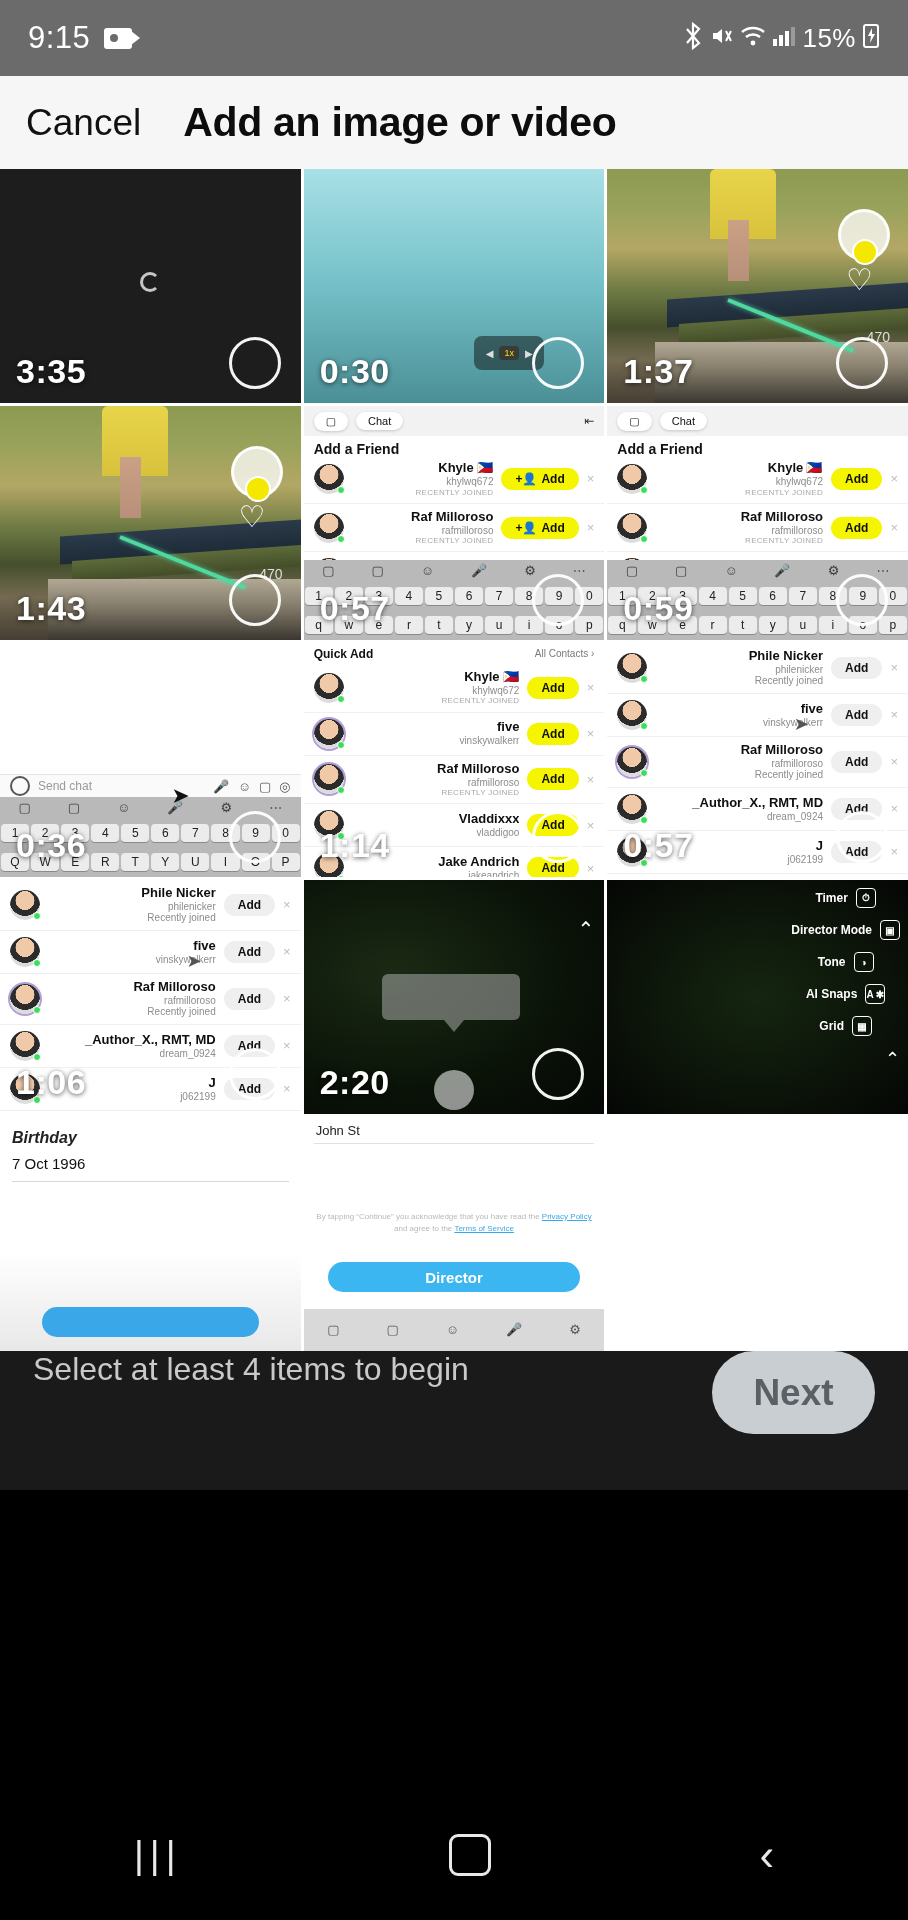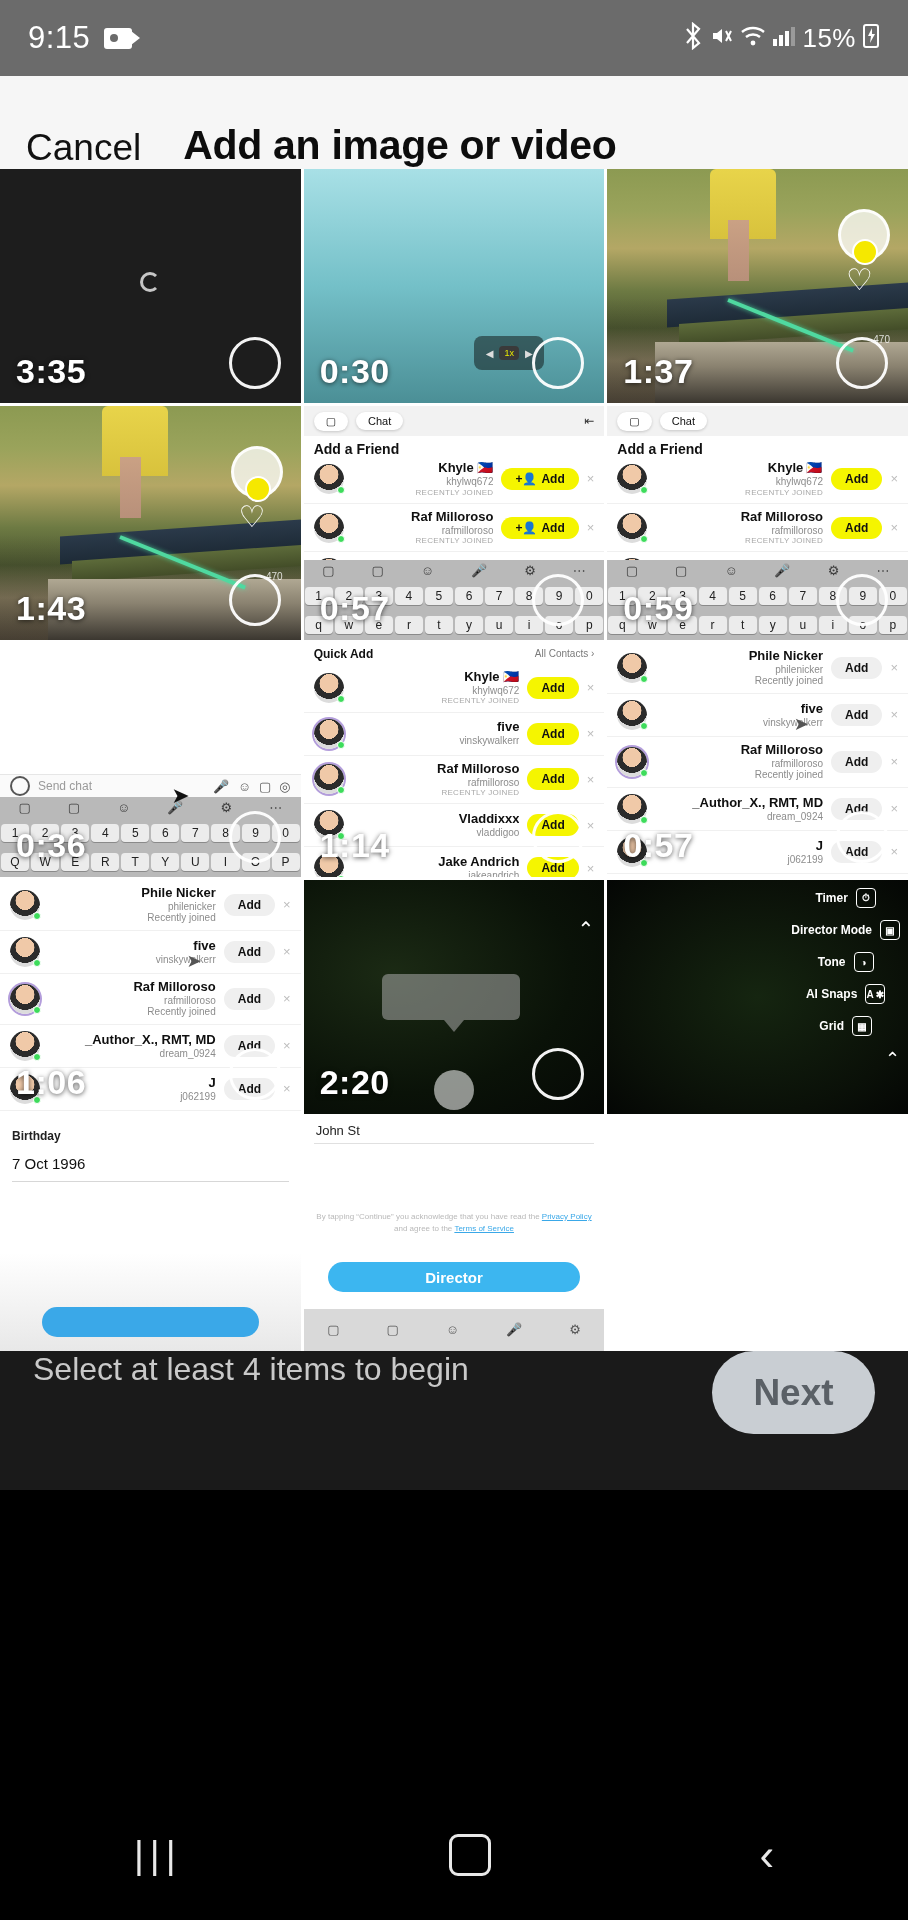--- a/index.html
+++ b/index.html
@@ -26,21 +26,21 @@
   }
   .rec-icon:before{
     content:""; position:absolute; left:6px; top:6px; width:8px;height:8px;border-radius:50%;
     background:#6b6b6b;
   }
   .batt{ font-size:26px; }
 
   
   .header{
     position:absolute; top:76px; left:0; width:908px; height:93px;
-    background:#f6f6f6; display:flex; align-items:flex-end; padding-left:26px;
+    background:#f6f6f6; display:flex; align-items:center; padding-left:26px;
   }
   .hdr-cancel{ font-size:37px; color:#111; font-weight:400; }
   .hdr-title{ font-size:41px; color:#0d0d0d; font-weight:700; margin-left:42px; letter-spacing:-.3px;}
 
   
   .grid{
     position:absolute; top:169px; left:0; width:908px; height:1182px;
     display:grid; grid-template-columns:repeat(3,1fr); grid-template-rows:repeat(5,1fr);
     gap:3px; background:#ffffff;
   }
@@ -104,21 +104,21 @@
   }
   .out-badge{
     position:absolute; right:10%; top:30%; width:26px;height:26px;border-radius:50%;
     background:#f5e800; border:2px solid #fff;
   }
   .out-avatar{
     position:absolute; right:6%; top:17%; width:52px;height:52px;border-radius:50%;
     background:rgba(255,255,255,.75); border:3px solid rgba(255,255,255,.9);
   }
   .out-num{
-    position:absolute; right:6%; bottom:25%; color:rgba(255,255,255,.8); font-size:10px;
+    position:absolute; right:6%; bottom:25%; color:rgba(255,255,255,.8); font-size:14px;
   }
 
   
   .t-snap{ background:#ffffff; }
   .snap-top{
     position:absolute; top:0; left:0; right:0; height:13%;
     background:#f2f2f2; display:flex; align-items:center; gap:8px; padding:0 10px;
   }
   .snap-pill{
     background:#fff; border-radius:10px; padding:3px 12px; font-size:11px;
@@ -208,21 +208,21 @@
     content:""; position:absolute; left:45%; bottom:-12px; border-top:12px solid rgba(170,170,170,.55);
     border-left:10px solid transparent; border-right:10px solid transparent;
   }
   .smallcirc{
     position:absolute; left:50%; bottom:4px; width:40px;height:40px;margin-left:-20px;
     border-radius:50%; background:rgba(255,255,255,.55);
   }
 
   
   .t-white{ background:#fff; }
-  .bd-label{ position:absolute; left:12px; top:12px; font-size:12px; color:#222; font-weight:700;}
+  .bd-label{ position:absolute; left:12px; top:12px; font-size:16px; color:#222; font-weight:700;font-style:italic;}
   .bd-value{ position:absolute; left:12px; top:38px; font-size:15px; color:#111; }
   .bd-line{ position:absolute; left:12px; right:12px; top:64px; height:1px; background:#d7d7d7;}
   .bd-fade{ position:absolute; left:0;right:0;bottom:0;height:42%;background:linear-gradient(180deg,#fff,#e8e8e8);}
   .bd-btn{
     position:absolute; left:14%; right:14%; bottom:6%; height:13%;
     background:#3aa8e8; border-radius:999px;
   }
 
   
   .t-cont{ background:#fff; }

